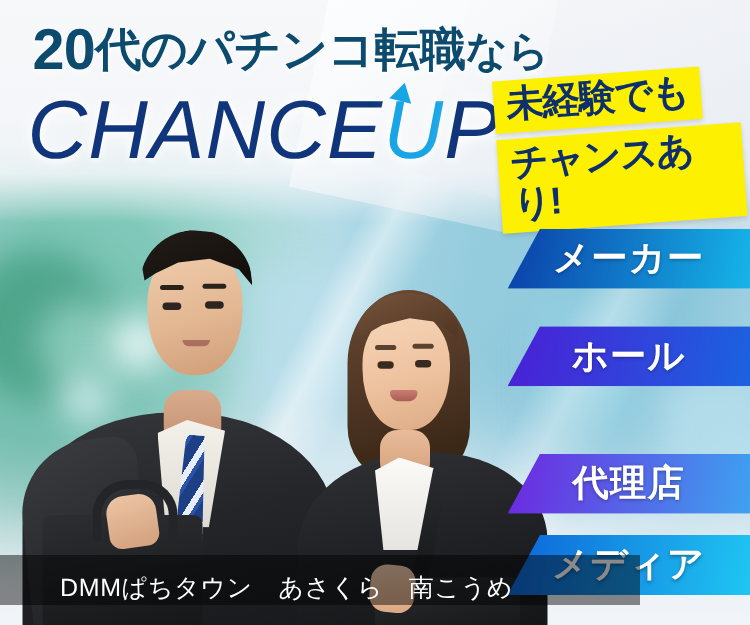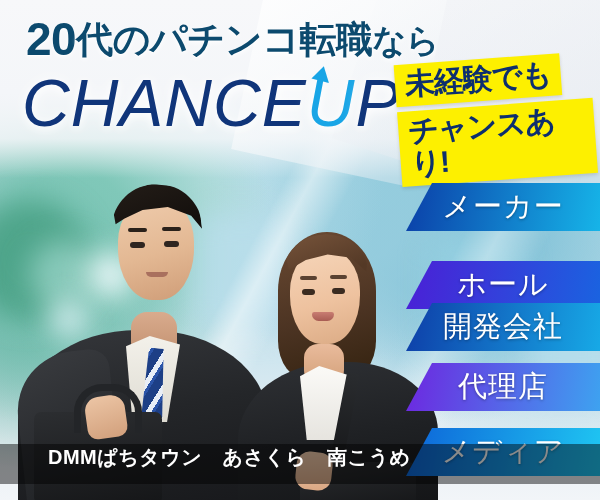--- a/index.html
+++ b/index.html
@@ -200,34 +200,34 @@
 
   
   .cats{position:absolute;left:0;top:0;width:600px;height:500px;}
   .cat{
     position:absolute;right:0;height:48px;width:194px;
     clip-path:polygon(26px 0,100% 0,100% 100%,0 100%);
     display:flex;align-items:center;justify-content:center;
     box-shadow:0 2px 5px rgba(0,0,0,.22);
   }
   .cat span{
-    color:#fff;font-weight:400;font-size:29px;letter-spacing:1px;
+    color:#fff;font-weight:700;font-size:29px;letter-spacing:1px;
     text-shadow:0 1px 3px rgba(0,0,0,.35);white-space:nowrap;
   }
   .cat.c1{top:183px;}
   .cat.c2{top:243px;}
   .cat.c3{top:303px;}
   .cat.c4{top:363px;}
   .cat.c5{top:428px;}
 
   
   .caption{
-    position:absolute;left:0;bottom:16px;width:600px;height:40px;
+    position:absolute;left:0;bottom:16px;width:512px;height:40px;
     background:rgba(0,0,0,.46);
-    display:flex;align-items:flex-start;font-weight:bold;
+    display:flex;align-items:flex-end;
   }
   .caption span{
     color:#fff;font-size:20px;letter-spacing:.5px;margin-left:48px;white-space:nowrap;
   }
 </style>
 </head>
 <body>
 
 <div id="banner">
 
@@ -290,23 +290,20 @@
     <div class="badge-row r2" style="background: rgb(253, 240, 0); color: rgb(13, 47, 110);">チャンスあり!</div>
   </div>
 
   <div class="cats">
     <div class="cat c1" style="background: linear-gradient(100deg, rgb(11, 63, 168) 0%, rgb(22, 180, 232) 100%);">
       <span>メーカー</span>
     </div>
     <div class="cat c2" style="background: linear-gradient(100deg, rgb(75, 31, 214) 0%, rgb(26, 99, 224) 100%); margin-top: 18px;">
       <span>ホール</span>
     </div>
-    <div class="cat c3" style="background: linear-gradient(100deg, rgb(14, 62, 168) 0%, rgb(23, 169, 230) 100%);">
-      <span>開発会社</span>
-    </div>
     <div class="cat c4" style="background: linear-gradient(100deg, rgb(109, 39, 224) 0%, rgb(62, 162, 240) 100%);">
       <span>代理店</span>
     </div>
     <div class="cat c5" style="background: linear-gradient(100deg, rgb(13, 100, 216) 0%, rgb(31, 198, 242) 100%);">
       <span>メディア</span>
     </div>
   </div>
 
   <div class="caption">
     <span>DMMぱちタウン　あさくら　南こうめ</span>

